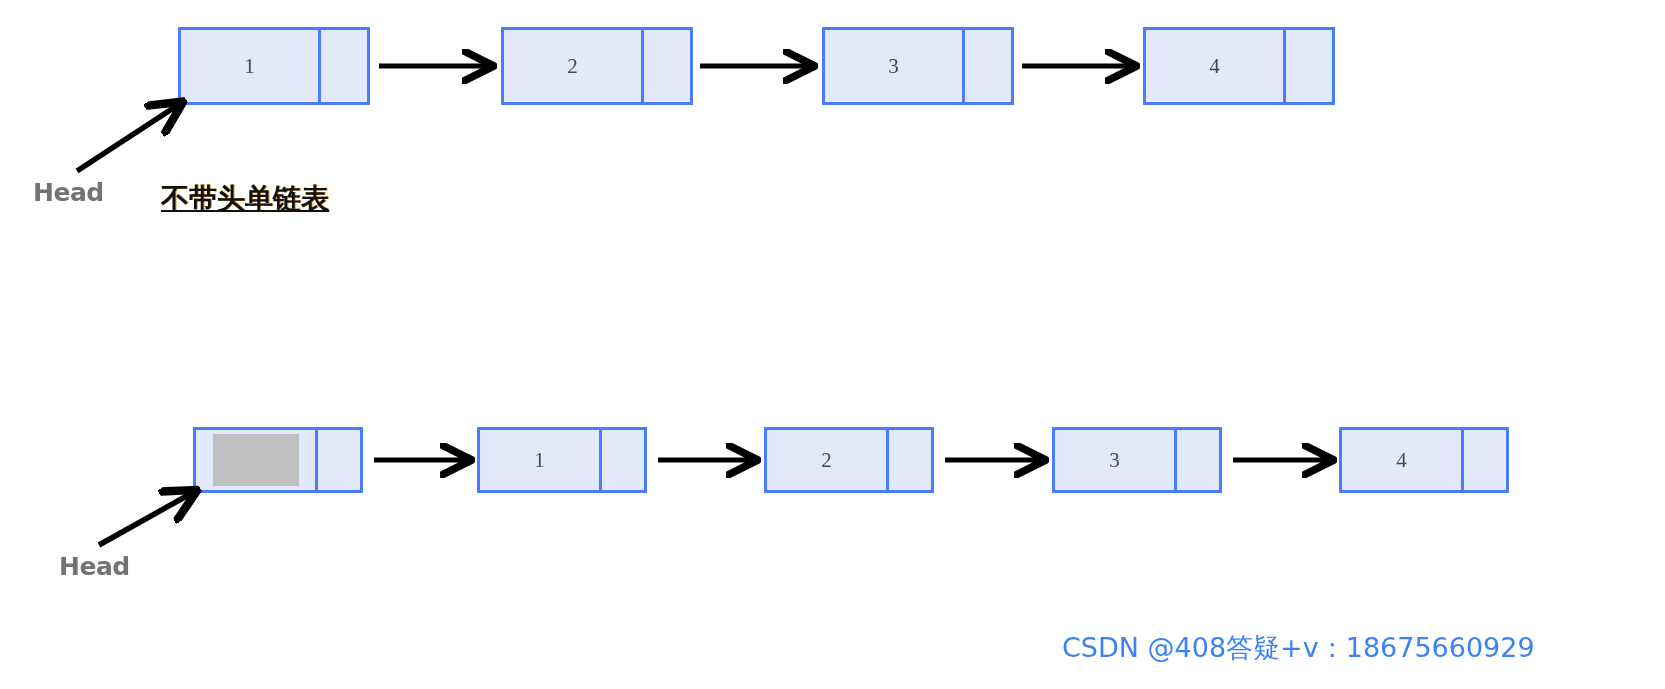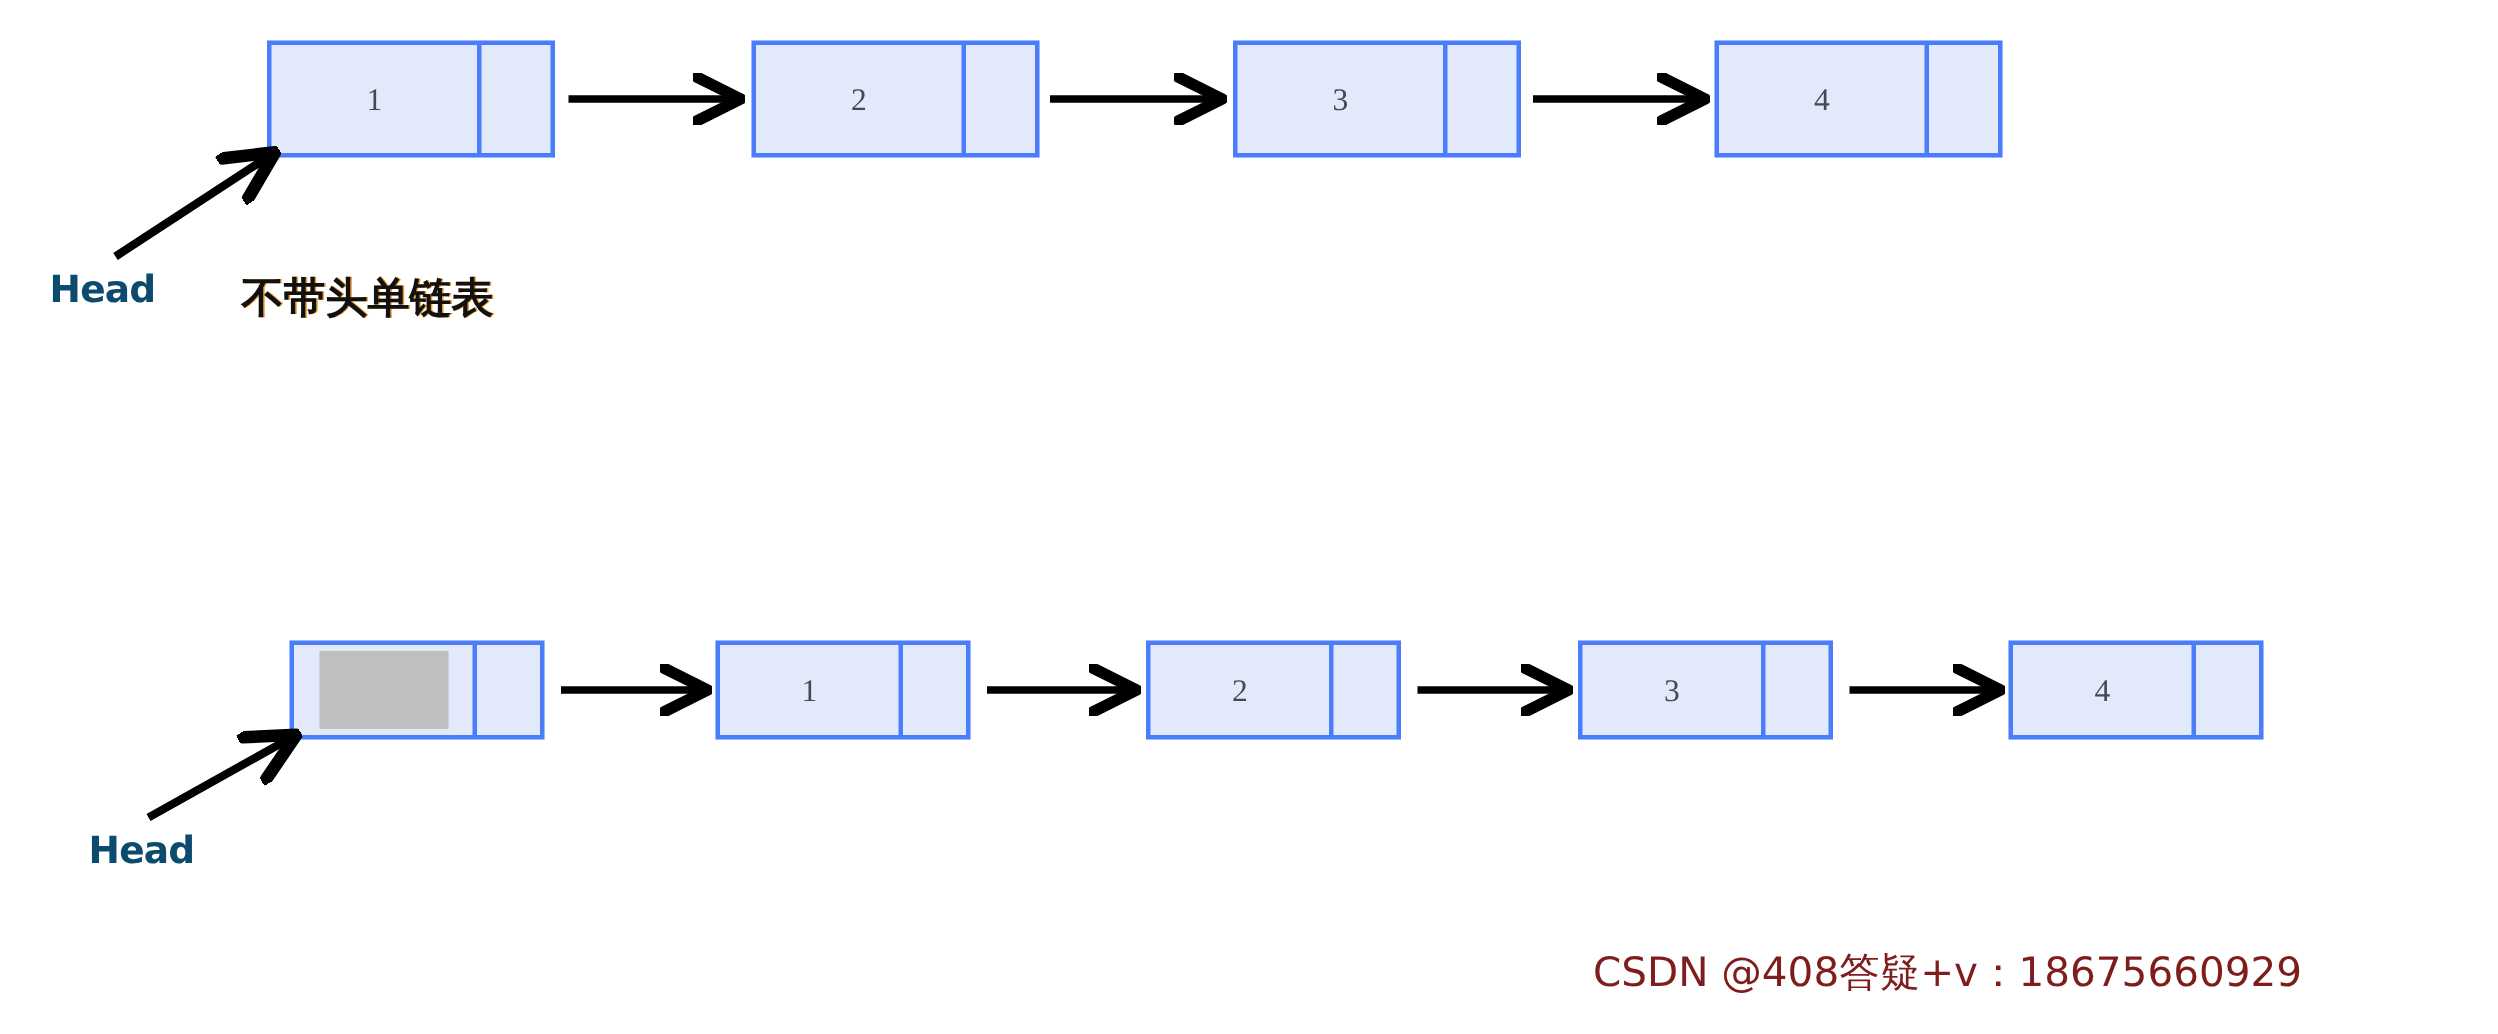--- a/index.html
+++ b/index.html
@@ -63,37 +63,38 @@
     position: absolute;
     inset: 0;
     pointer-events: none;
   }
 
   
   .head-label {
     position: absolute;
     font-size: 25px;
     font-weight: bold;
-    color: #0c4a6e;
+    color: #737373;
     font-family: "DejaVu Sans", sans-serif;
     letter-spacing: -0.5px;
   }
   .list-caption {
     position: absolute;
     font-size: 28px;
     font-weight: bold;
     color: #111111;
     font-family: "DejaVu Sans", sans-serif;
     text-shadow: 1px 0 0 #f0a030;
     white-space: nowrap;
+    text-decoration: underline;
   }
   .watermark {
     position: absolute;
     font-size: 27px;
-    color: #7f1d1d;
+    color: #3b82f6;
     font-family: "DejaVu Sans", sans-serif;
     white-space: nowrap;
   }
 </style>
 </head>
 <body>
 
 <div class="canvas">
 
   <div class="node" style="left:178px; top:27px; width:192px; height:78px;">

